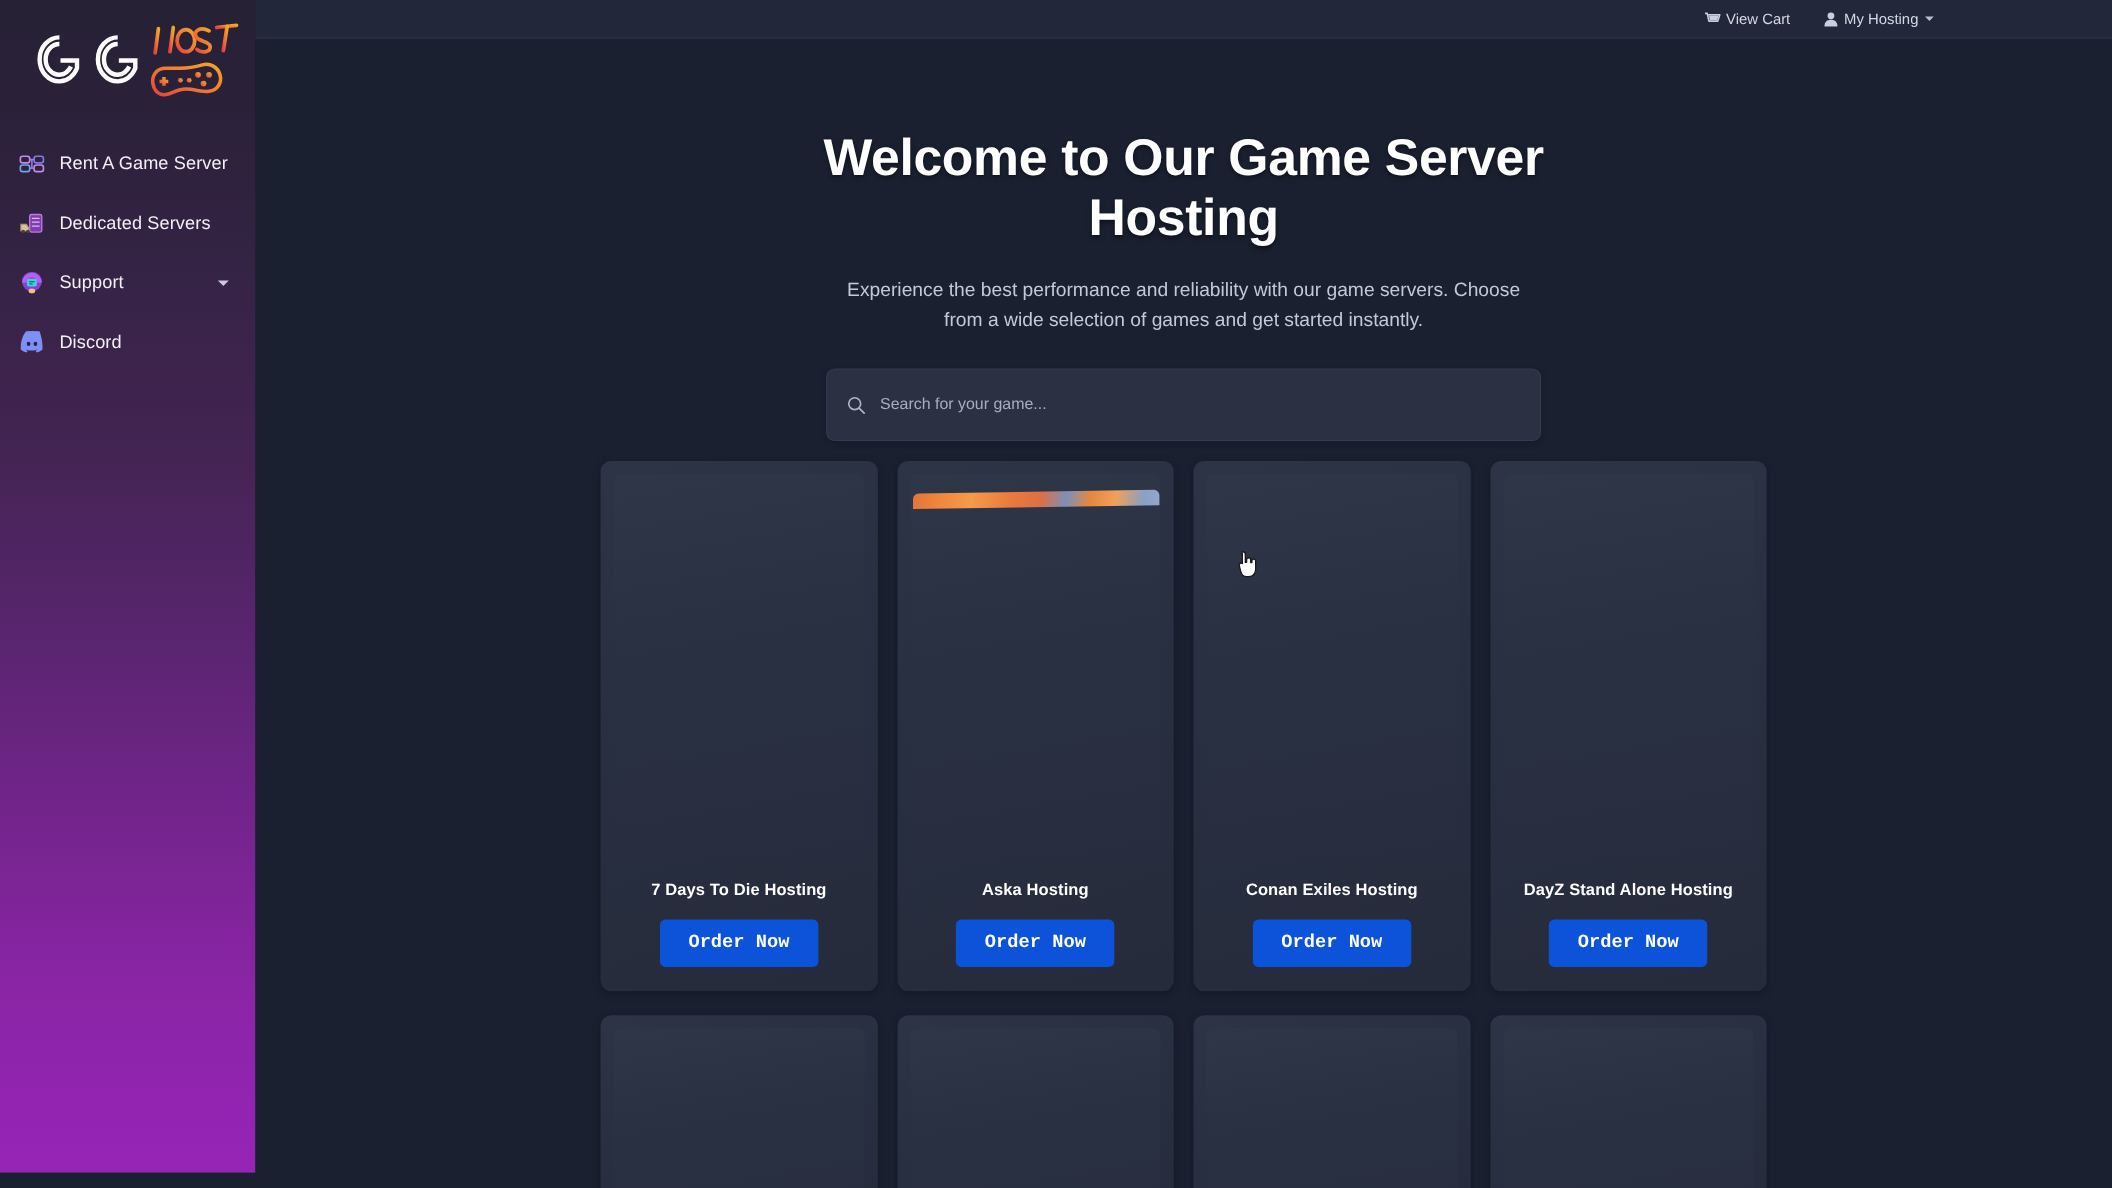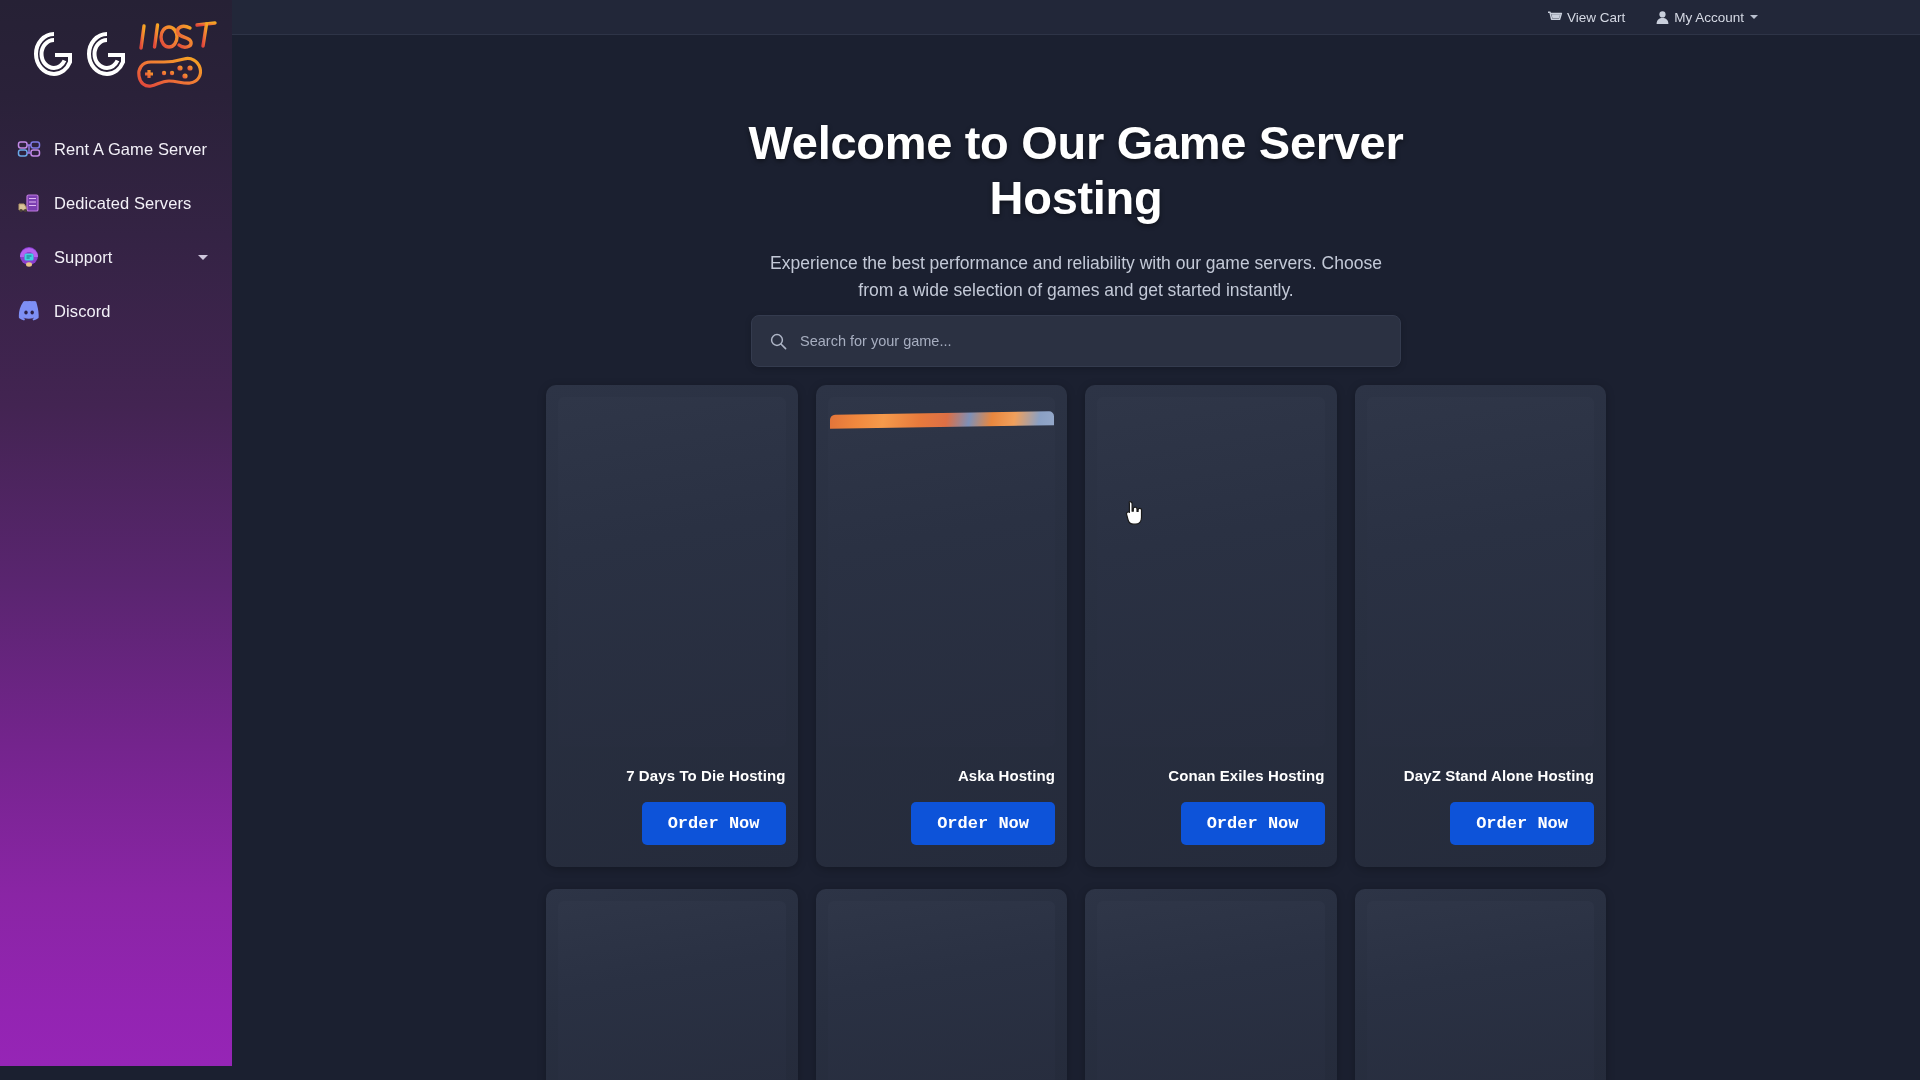--- a/index.html
+++ b/index.html
@@ -140,23 +140,23 @@
     margin-top: 24px;
     color: #c3c9d7;
     font-size: 17.5px;
     line-height: 1.55;
     max-width: 640px;
     margin-left: auto;
     margin-right: auto;
   }
 
   .search-wrap {
-    margin: 11px auto 0;
+    margin: 31px auto 0;
     width: 650px;
-    height: 52px;
+    height: 66px;
     background: #2b3142;
     border: 1px solid #343b4e;
     border-radius: 8px;
     display: flex;
     align-items: center;
     padding: 0 18px;
     box-shadow: 0 2px 6px rgba(0,0,0,.18);
     justify-content: flex-end;
   }
   .search-icon { flex: 0 0 18px; margin-right: 12px; display: flex; }
@@ -178,21 +178,21 @@
     display: grid;
     grid-template-columns: repeat(4, 1fr);
     gap: 18px;
   }
   .card {
     background: linear-gradient(160deg, #2d3446 0%, #282f40 45%, #252b3b 100%);
     border-radius: 10px;
     padding: 12px 12px 22px;
     display: flex;
     flex-direction: column;
-    align-items: flex-end;
+    align-items: center;
     cursor: pointer;
     box-shadow: 0 2px 8px rgba(0,0,0,.25);
   }
   .card-thumb {
     width: 100%;
     height: 350px;
     border-radius: 6px;
     background: linear-gradient(170deg, #2f3648 0%, #2a3143 40%, #272d3e 100%);
     position: relative;
     overflow: hidden;
@@ -383,21 +383,21 @@
       </span>
       <span>View Cart</span>
     </div>
     <div class="topbar-link">
       <span class="topbar-icon">
         <svg width="15" height="15" viewBox="0 0 15 15" aria-hidden="true">
           <circle cx="7.5" cy="4.4" r="3.1" fill="#c9cfdc"></circle>
           <path d="M1.6 14 C1.6 9.8 4.2 8 7.5 8 C10.8 8 13.4 9.8 13.4 14 Z" fill="#c9cfdc"></path>
         </svg>
       </span>
-      <span>My Account</span>
+      <span>My Hosting</span>
       <span class="topbar-caret"></span>
     </div>
   </header>
 
   <main id="main">
 
     <section class="hero">
       <h1 class="hero-title">Welcome to Our Game Server Hosting</h1>
       <p class="hero-sub">Experience the best performance and reliability with our game servers. Choose from a wide selection of games and get started instantly.</p>
 

